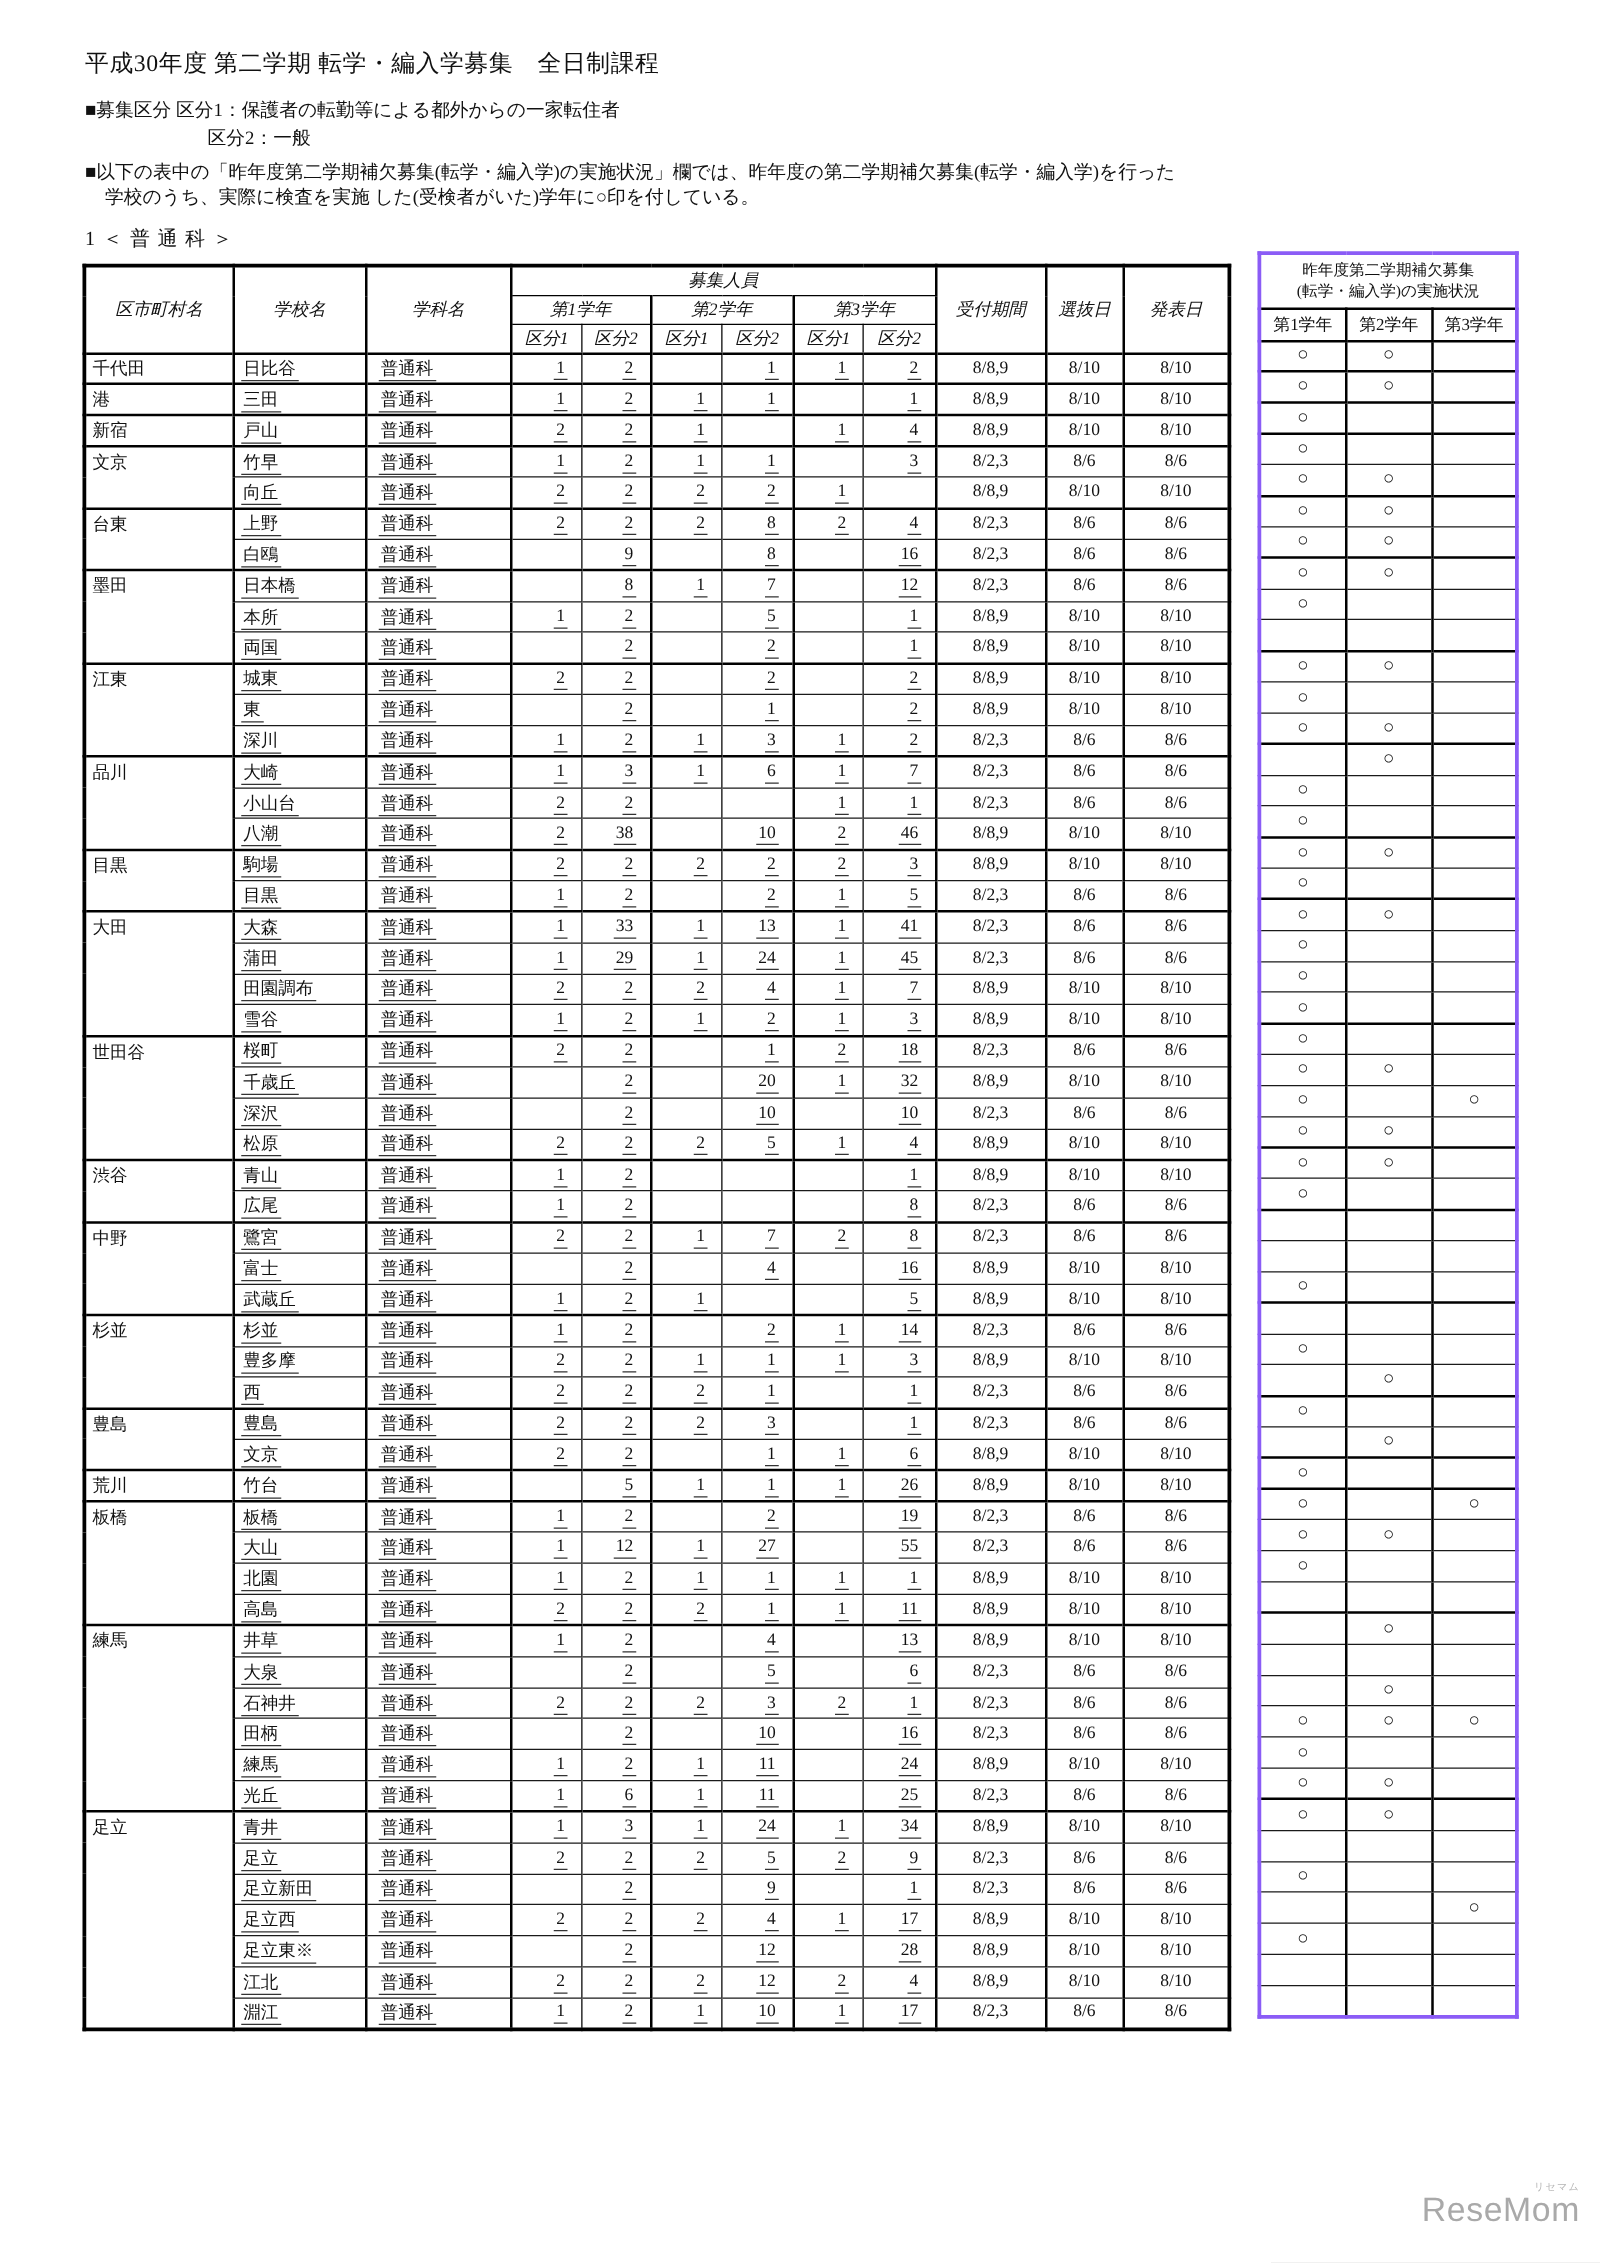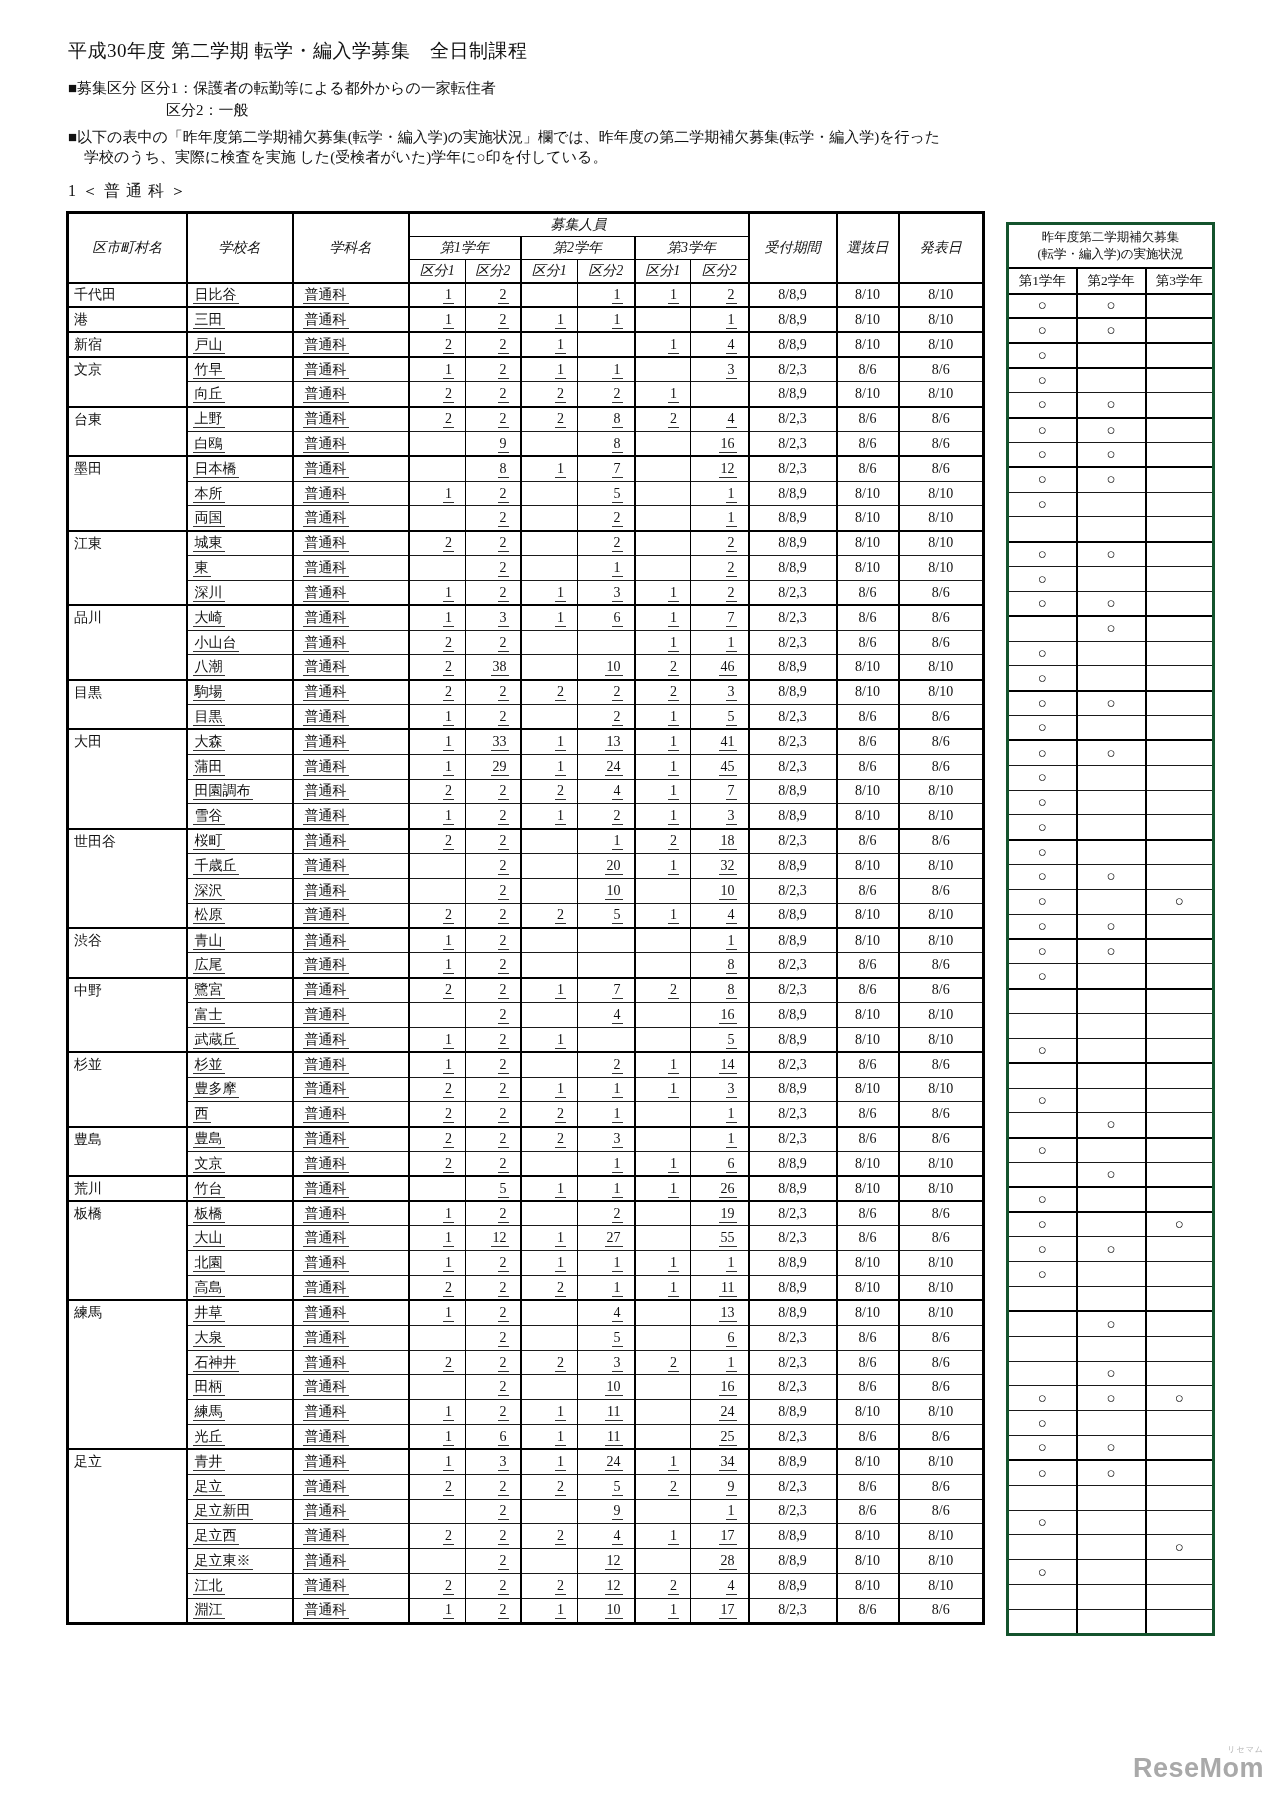--- a/index.html
+++ b/index.html
@@ -11,21 +11,21 @@
   .abs { position:absolute; }
   .doc-title { left:68px; top:38px; font-size:19px; letter-spacing:0.5px; }
   .note1 { left:68px; top:79px; font-size:15px; }
   .note1b { left:166px; top:101px; font-size:15px; }
   .note2a { left:68px; top:128px; font-size:15px; }
   .note2b { left:84px; top:148px; font-size:15px; }
   .section-label { left:68px; top:181px; font-size:16px; letter-spacing:1px; }
 
   table { border-collapse:collapse; table-layout:fixed; }
   .mt { left:66px; top:211px; border:3px solid #000; }
-  .st { left:1006px; top:222px; border:3px solid #14532d;padding-left:40px; }
+  .st { left:1006px; top:201px; border:3px solid #8b5cf6;padding-left:40px; }
 
   .mt th, .mt td, .st th, .st td {
     font-weight:normal; font-size:14px; padding:0; box-sizing:border-box;
     overflow:hidden; white-space:nowrap;
   }
   
   .mt th { text-align:center; vertical-align:middle; border:1px solid #000;font-style:italic; }
   .mt thead tr.hr1 th { height:24px; }
   .mt thead tr.hr2 th { height:23px; }
   .mt thead tr.hr3 th { height:23px;margin-left:40px; }
@@ -56,21 +56,21 @@
   .st th.sg { height:26px; font-size:13.5px; border-bottom:2px solid #000; border-right:2px solid #000; }
   .st th.sg.lastcol { border-right:none; }
   .st td { height:24.83px; text-align:center; border-top:1px solid #1a1a1a; font-size:15px; }
   .st tr.gs td { border-top:2px solid #000; }
   .st td.m0, .st td.m1 { border-right:2px solid #000; }
 
   
   .watermark { right:16px; bottom:28px; text-align:right; color:#a9a9a9;
     font-family:"Liberation Sans","DejaVu Sans",sans-serif; }
   .watermark .small { font-size:8px; letter-spacing:1px; display:block; margin-bottom:0px; color:#b5b5b5; }
-  .watermark .big { font-size:27px; font-weight:bold; letter-spacing:0.5px; line-height:1; }
+  .watermark .big { font-size:27px; font-weight:normal; letter-spacing:0.5px; line-height:1; }
 </style>
 </head>
 <body>
 
 <div class="page">
 
   <div class="abs doc-title">平成30年度 第二学期 転学・編入学募集　全日制課程</div>
   <div class="abs note1">■募集区分 区分1：保護者の転勤等による都外からの一家転住者</div>
   <div class="abs note1b">区分2：一般</div>
   <div class="abs note2a">■以下の表中の「昨年度第二学期補欠募集(転学・編入学)の実施状況」欄では、昨年度の第二学期補欠募集(転学・編入学)を行った</div>

